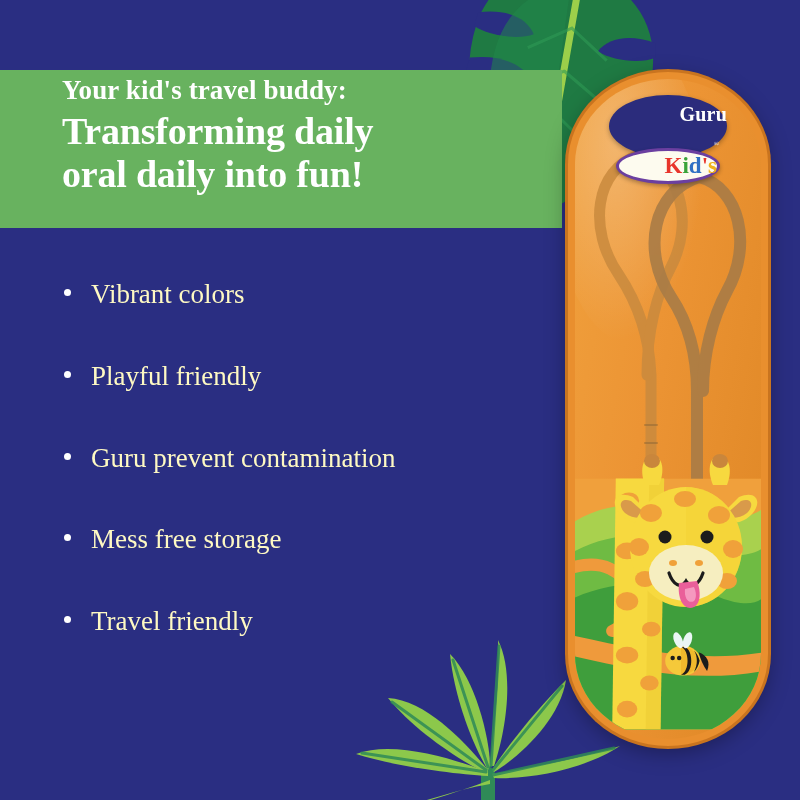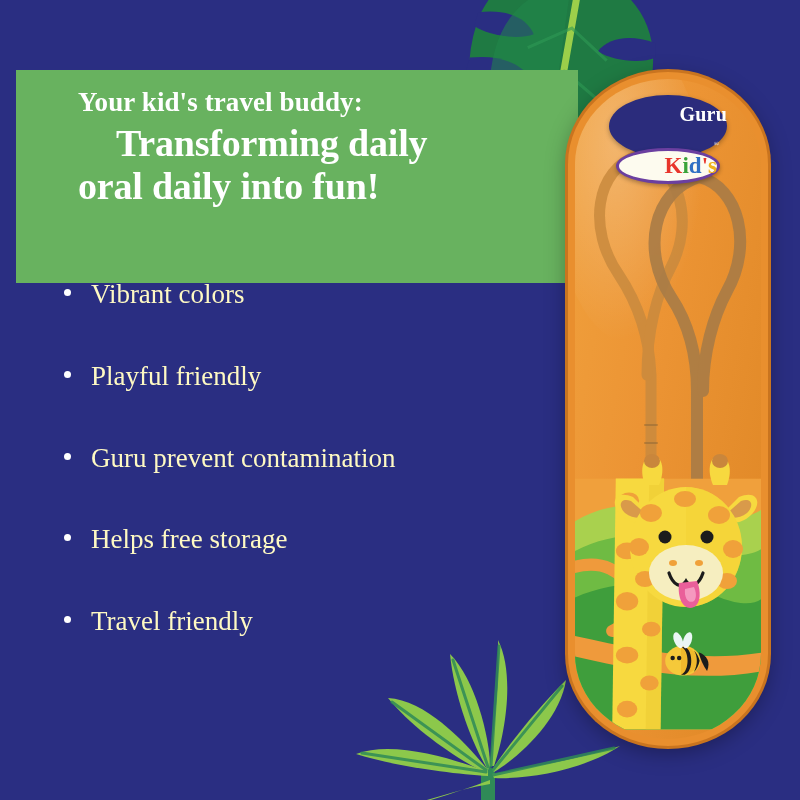--- a/index.html
+++ b/index.html
@@ -23,43 +23,43 @@
     position:absolute;
     left:452px; top:-34px;
     width:210px; height:250px;
     transform:rotate(8deg);
     z-index:2;
   }
 
   
   .banner {
     position:absolute;
-    left:16px; top:70px;
-    width:562px; height:213px;
+    left:0; top:70px;
+    width:562px; height:158px;
     background:#68b25f;
     z-index:4;
-    padding:16px 20px 0 62px;
+    padding:4px 20px 0 62px;
   }
   .banner-kicker {
     color:#ffffff;
     font-size:27px;
     font-weight:bold;
     letter-spacing:.1px;
     line-height:1.2;
     white-space:nowrap;
   }
   .banner-line {
     color:#ffffff;
     font-size:38px;
     font-weight:bold;
     line-height:1.12;
     letter-spacing:-.2px;
     white-space:nowrap;
   }
-  .banner-line.l1 { margin-top:4px;margin-left:38px; }
+  .banner-line.l1 { margin-top:4px; }
 
   
   .features {
     position:absolute;
     left:64px; top:278px;
     width:500px;
     z-index:4;
     list-style:none;
   }
   .feature {
@@ -215,21 +215,21 @@
     <li class="feature">
       <span class="dot"></span>
       <span>Playful friendly</span>
     </li>
     <li class="feature">
       <span class="dot"></span>
       <span>Guru prevent contamination</span>
     </li>
     <li class="feature">
       <span class="dot"></span>
-      <span>Helps free storage</span>
+      <span>Mess free storage</span>
     </li>
     <li class="feature">
       <span class="dot"></span>
       <span>Travel friendly</span>
     </li>
   </ul>
 
   <svg class="frond" viewBox="0 0 280 200">
     <g stroke-linecap="round">
 

